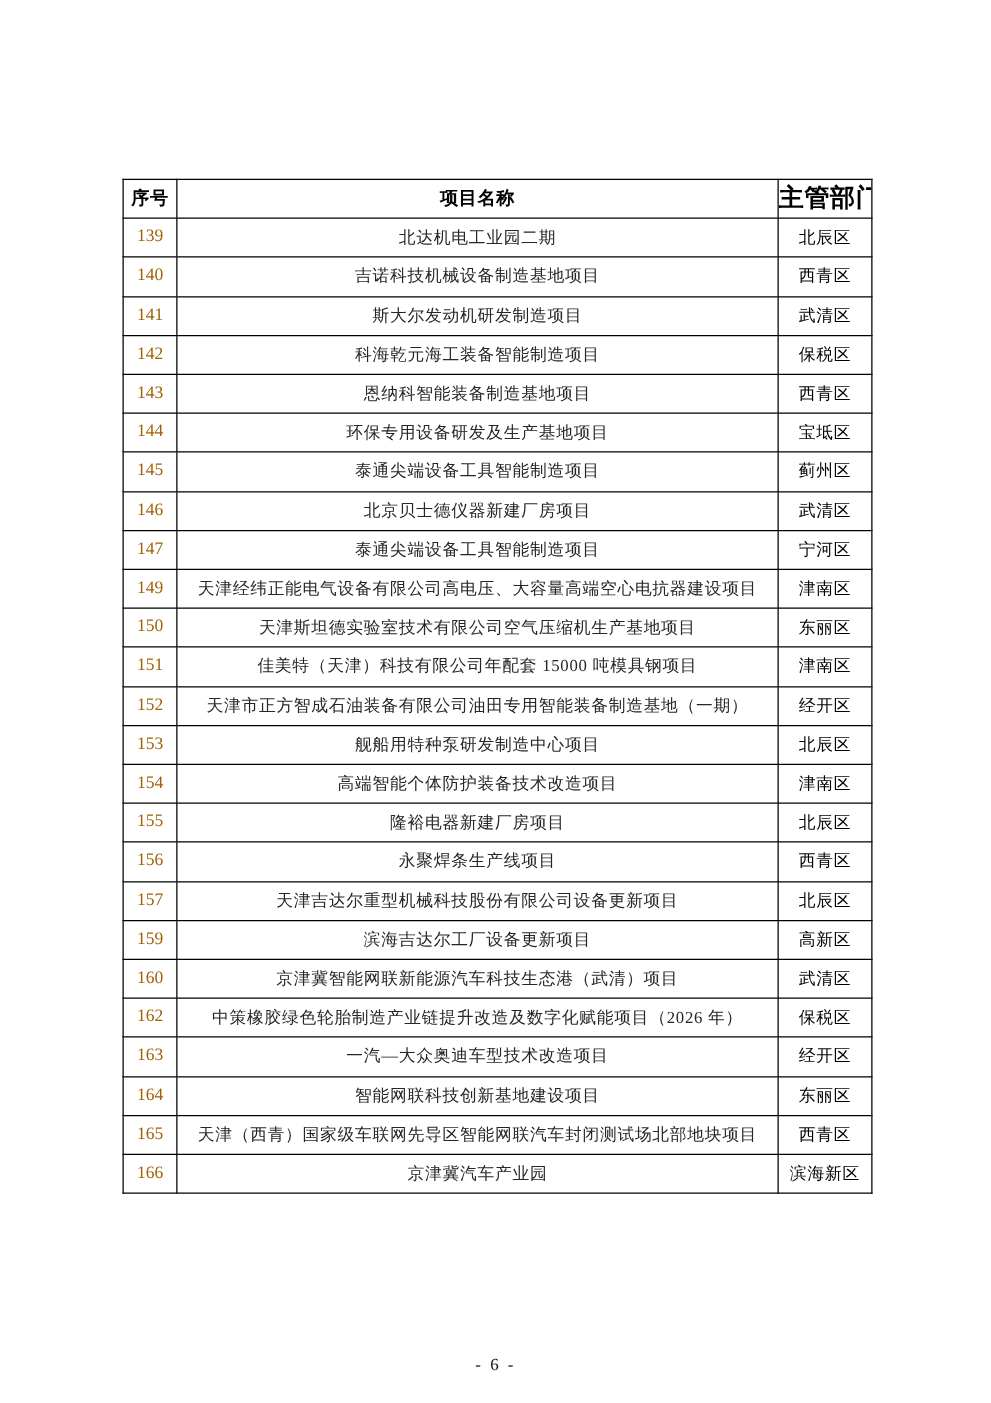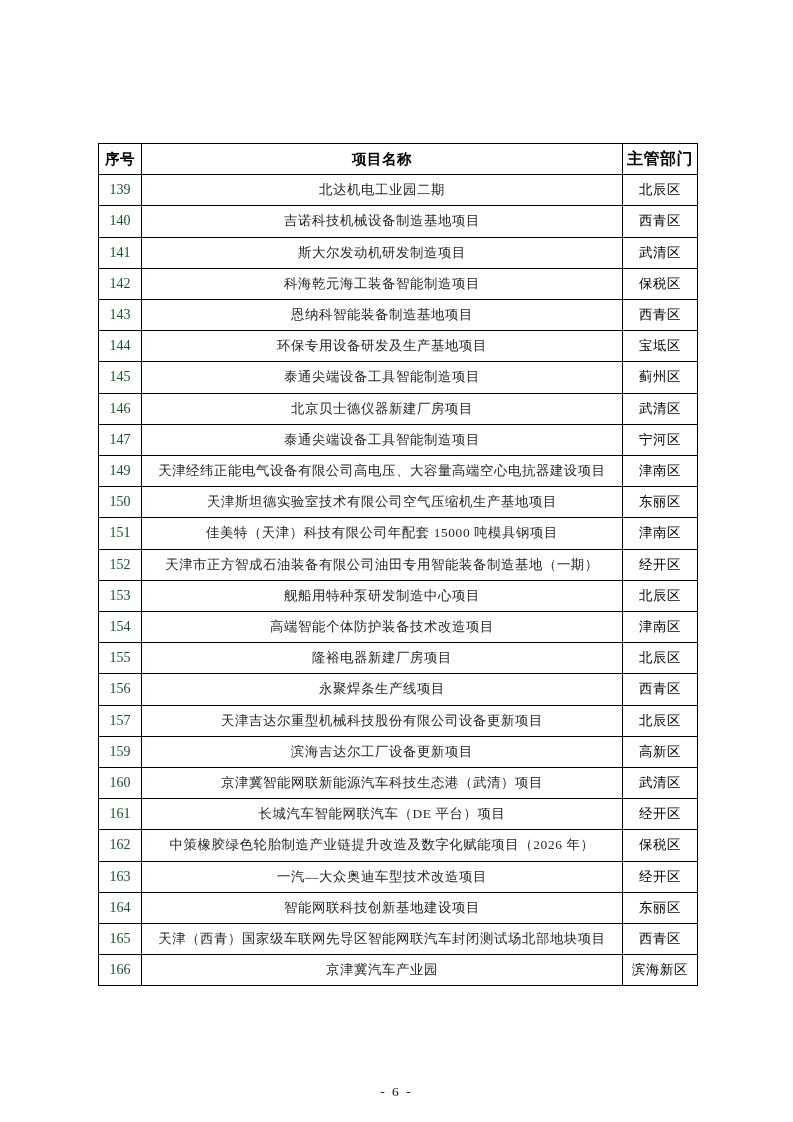--- a/index.html
+++ b/index.html
@@ -57,27 +57,27 @@
 
   
   table.listing thead th {
     font-weight: bold;
     font-size: 14.5px;
     color: #000000;
     letter-spacing: 0.5px;
   }
   table.listing thead th.h-seq  { font-size: 14.5px; }
   table.listing thead th.h-name { font-size: 14.5px; }
-  table.listing thead th.h-dept { font-size: 16px; }
+  table.listing thead th.h-dept { font-size: 20px; }
 
   
   table.listing tbody td.seq {
     font-size: 14px;
     font-family: "Liberation Serif", "DejaVu Serif", serif;
-    color: #14532d;
+    color: #a16207;
   }
   table.listing tbody td.name {
     font-size: 13.4px;
     color: #262626;
     letter-spacing: 0.6px;
     padding-left: 4px;
     padding-right: 4px;
   }
   table.listing tbody td.dept {
     font-size: 13.4px;
@@ -211,25 +211,20 @@
             <td class="seq">159</td>
             <td class="name">滨海吉达尔工厂设备更新项目</td>
             <td class="dept">高新区</td>
           </tr>
           <tr>
             <td class="seq">160</td>
             <td class="name">京津冀智能网联新能源汽车科技生态港（武清）项目</td>
             <td class="dept">武清区</td>
           </tr>
           <tr>
-            <td class="seq">161</td>
-            <td class="name">长城汽车智能网联汽车（DE 平台）项目</td>
-            <td class="dept">经开区</td>
-          </tr>
-          <tr>
             <td class="seq">162</td>
             <td class="name">中策橡胶绿色轮胎制造产业链提升改造及数字化赋能项目（2026 年）</td>
             <td class="dept">保税区</td>
           </tr>
           <tr>
             <td class="seq">163</td>
             <td class="name">一汽—大众奥迪车型技术改造项目</td>
             <td class="dept">经开区</td>
           </tr>
           <tr>

